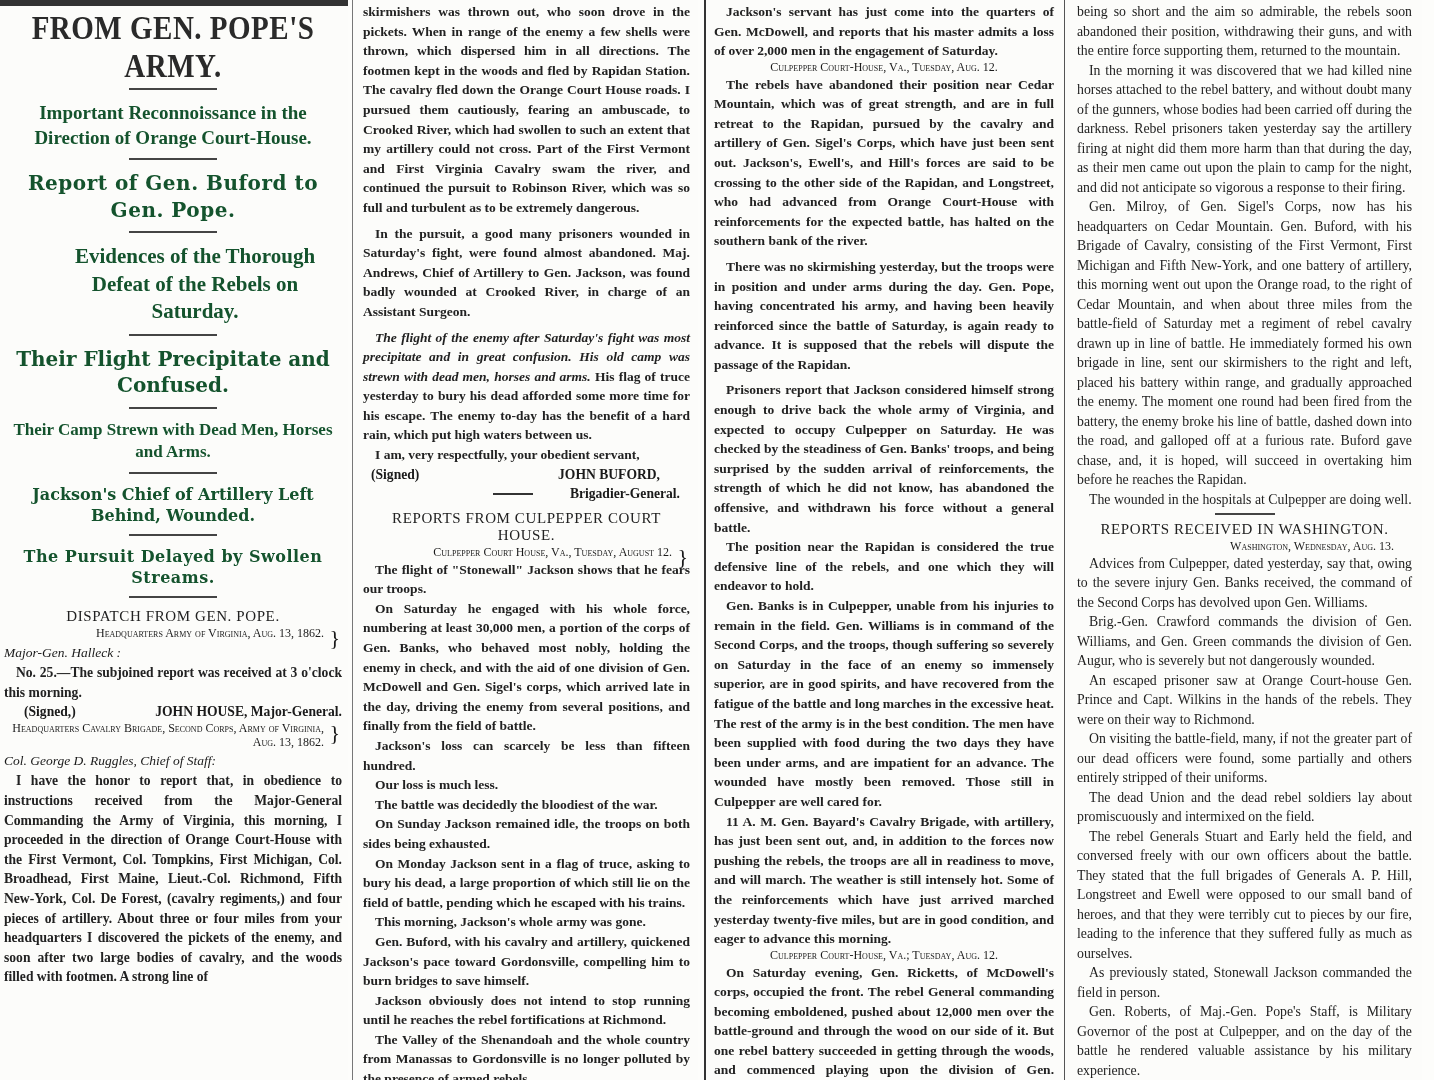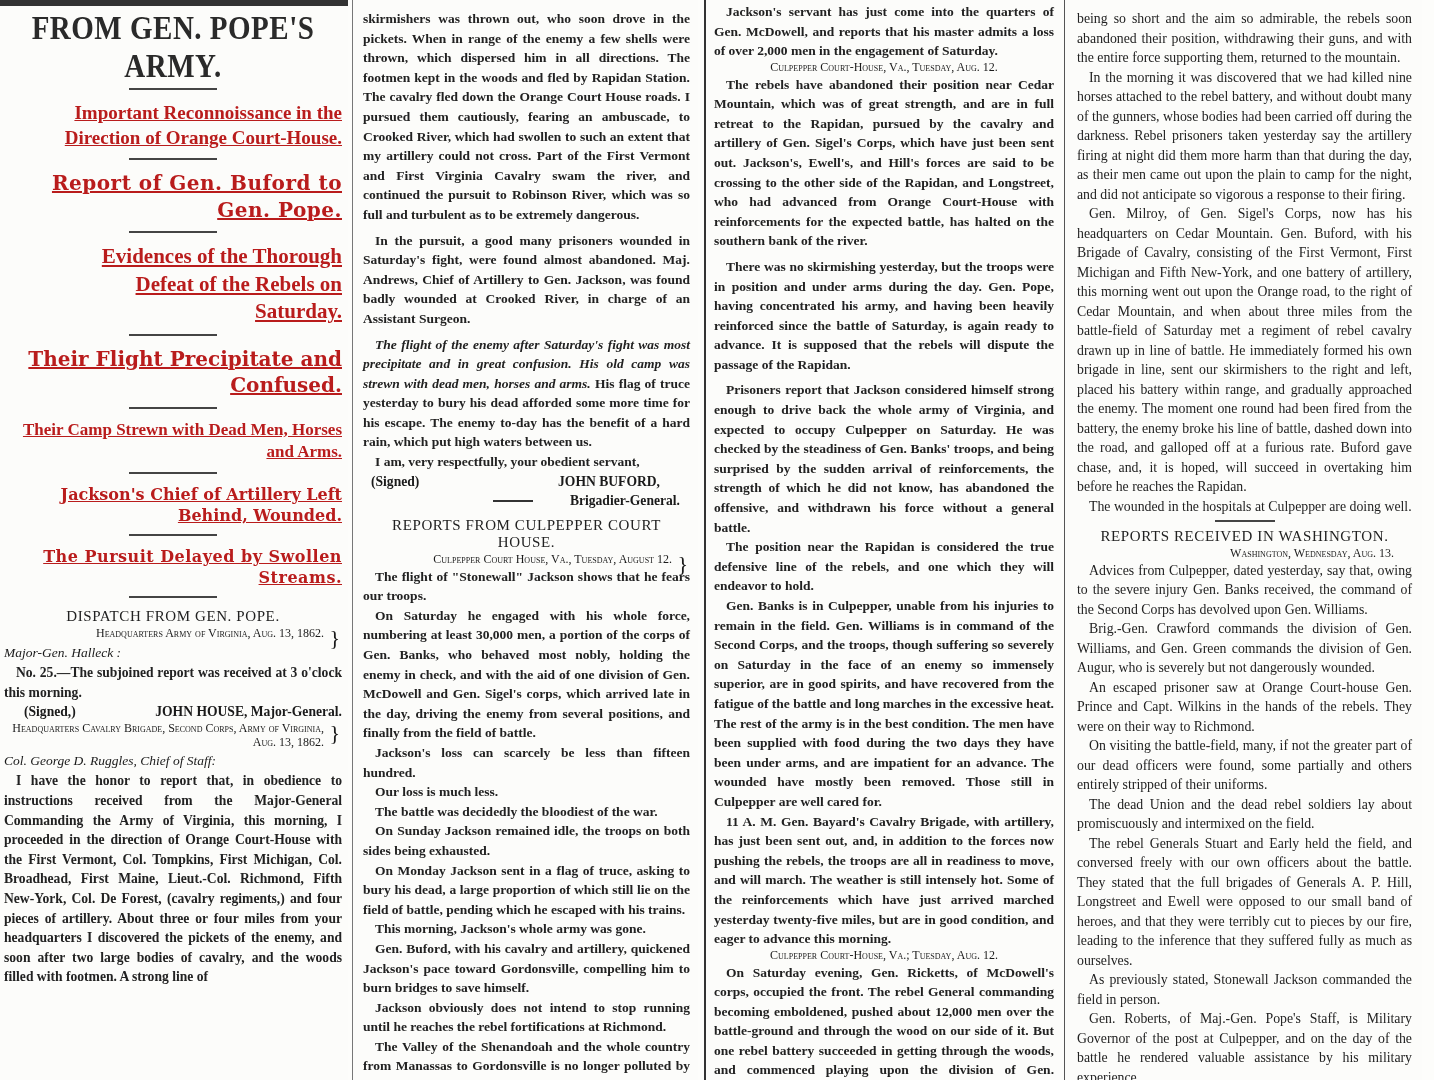--- a/index.html
+++ b/index.html
@@ -14,38 +14,38 @@
     position:absolute; top:0; height:1080px; box-sizing:border-box;
     overflow:hidden; background:#fcfcfa;
   }
   .col1 { left:0; width:348px; padding:0 6px 0 4px; }
   .col2 { left:352px; width:346px; padding:2px 8px 0 10px; border-left:1px solid #777; }
   .col3 { left:704px; width:356px; padding:2px 6px 0 8px; border-left:2px solid #333; }
   .col4 { left:1064px; width:358px; padding:2px 10px 0 12px; border-left:1px solid #555; }
   .topbar { position:absolute; left:0; top:0; width:348px; height:6px; background:#333; }
 
   .hd-main { font-family:"Liberation Serif",serif; font-weight:bold; font-size:29px; letter-spacing:0.5px; text-align:center; margin:14px 0 8px; transform:scaleY(1.15); color:#2a2a2a; }
-  .hd { text-align:right; font-weight:bold; color:#b91c1c; line-height:1.32;text-decoration:underline; }
+  .hd { text-align:center; font-weight:bold; color:#14532d; line-height:1.32; }
   .hd.s1 { font-size:19px; }
   .hd.s2 { font-size:20px; font-family:"DejaVu Serif",serif; letter-spacing:0.5px; }
   .hd.s3 { font-size:21px;margin-left:44px; }
   .hd.s4 { font-size:20px; font-family:"DejaVu Serif",serif; }
   .hd.s5 { font-size:17px; }
   .hd.s6 { font-size:16px; font-family:"DejaVu Serif",serif; }
   .hd.s7 { font-size:16px; font-family:"DejaVu Serif",serif; letter-spacing:0.5px; }
   .rule { width:88px; height:2px; background:#444; margin:8px auto 10px; }
   .rule.sm { width:60px; margin:4px auto 4px; }
 
   .sec-title { text-align:center; font-size:15px; letter-spacing:0.6px; margin:6px 0 2px; color:#222; }
   .dateline { text-align:right; font-size:12px; font-variant:small-caps; padding-right:18px; line-height:1.15; position:relative; }
   .dateline .brace { position:absolute; right:2px; top:0; font-size:22px; line-height:1; }
   .dateline.center { text-align:center; padding-right:0; }
   .salut { font-style:italic; font-weight:normal; font-size:13.5px; margin:4px 0 2px; }
   p { margin:0; font-size:13.6px; line-height:19.6px; text-align:justify; text-indent:12px; font-weight:bold; color:#222; }
-  p.noind { text-indent:0;margin-top:7px; }
+  p.noind { text-indent:0; }
   .sig { display:flex; justify-content:space-between; font-size:13.6px; font-weight:bold; line-height:19.6px; }
   .sig-right { text-align:right; padding-right:30px; }
   .gap { height:6px; }
   .col2 p, .col3 p { font-size:13.5px; }
   .col4 p { font-weight:normal; font-size:13.8px; line-height:19.5px; }
 </style>
 </head>
 <body>
 
 <div class="page">

